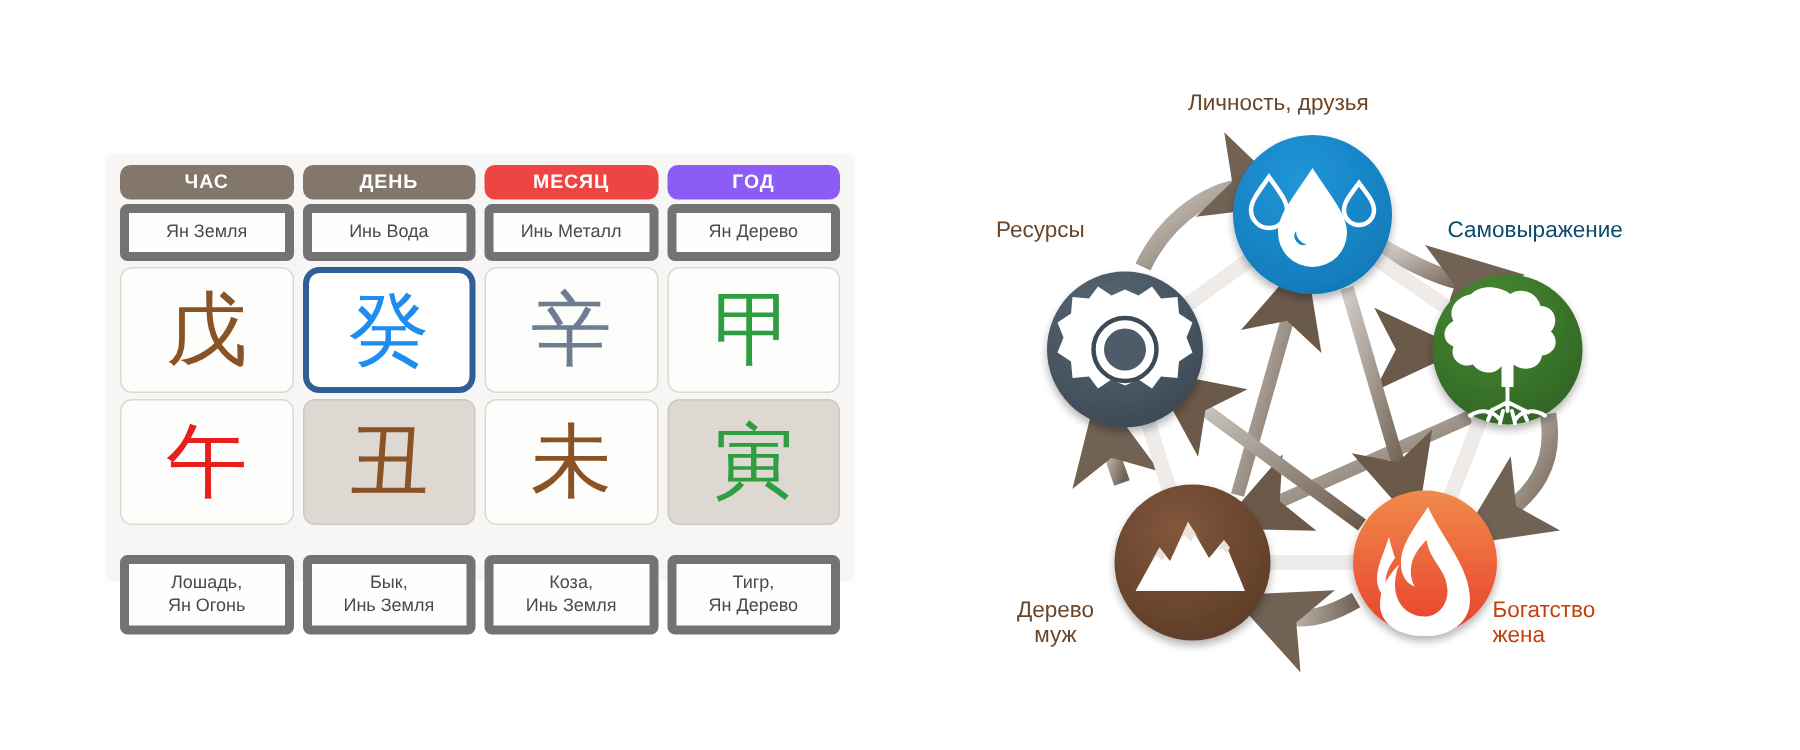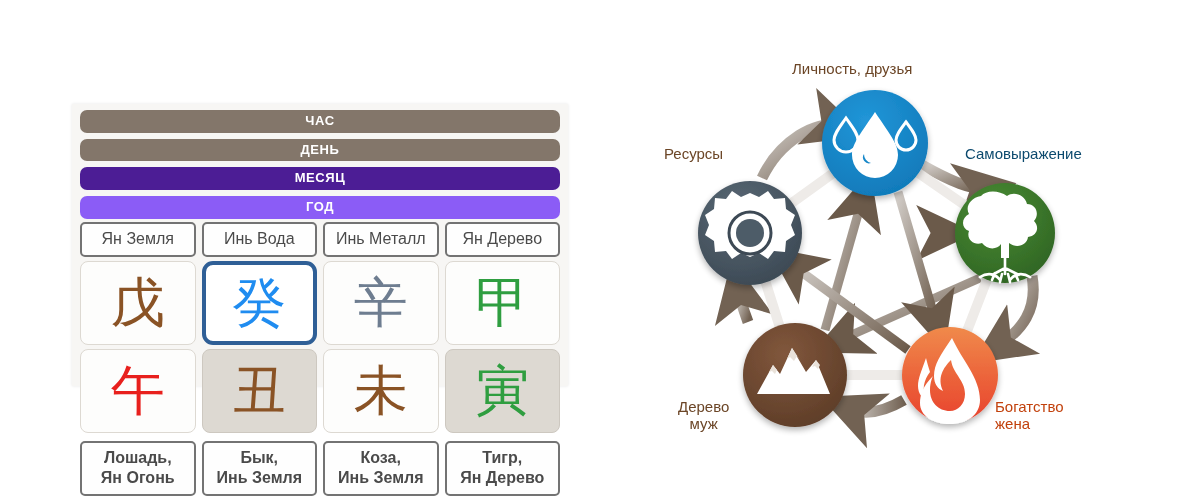--- a/index.html
+++ b/index.html
@@ -30,47 +30,47 @@
   .bazi-row {
     display: flex;
     gap: 6px;
   }
   .bazi-cell {
     flex: 1 1 0;
     box-sizing: border-box;
   }
 
   
-  .hdr-row { margin-bottom: 3px; flex-direction: column; }
+  .hdr-row { margin-bottom: 3px; }
   .pillar-header {
     background: #83766a;
     color: #ffffff;
     text-align: center;
     font-size: 13px;
     font-weight: bold;
     letter-spacing: 0.6px;
     padding: 4px 0 5px 0;
     border-radius: 7px;
     line-height: 1.05;
   }
 
   
   .info-box {
     background: #fefefe;
-    border: 2px solid #737373;
+    border: 6px solid #737373;
     border-radius: 5px;
     text-align: center;
-    font-size: 16px;
+    font-size: 12px;
     color: #4a4a4a;
     padding: 5px 0 6px 0;
     line-height: 1.25;
     white-space: pre-line;
   }
   .subrow { margin-bottom: 4px; }
-  .botrow { margin-top: 8px; font-weight: bold; }
+  .botrow { margin-top: 20px; }
 
   
   .glyph-box {
     background: #fdfdfc;
     border: 1px solid #ddd9d2;
     border-radius: 8px;
     height: 84px;
     display: flex;
     align-items: center;
     justify-content: center;
@@ -116,21 +116,21 @@
 <div id="bazi-panel">
 
   <div class="bazi-row hdr-row">
     <div class="bazi-cell">
       <div class="pillar-header" style="background: rgb(131, 118, 106);">ЧАС</div>
     </div>
     <div class="bazi-cell">
       <div class="pillar-header" style="background: rgb(131, 118, 106);">ДЕНЬ</div>
     </div>
     <div class="bazi-cell">
-      <div class="pillar-header" style="background: #4c1d95;">МЕСЯЦ</div>
+      <div class="pillar-header" style="background: #ef4444;">МЕСЯЦ</div>
     </div>
     <div class="bazi-cell">
       <div class="pillar-header" style="background: #8b5cf6;">ГОД</div>
     </div>
   </div>
 
   <div class="bazi-row subrow">
     <div class="bazi-cell">
       <div class="info-box">Ян Земля</div>
     </div>

